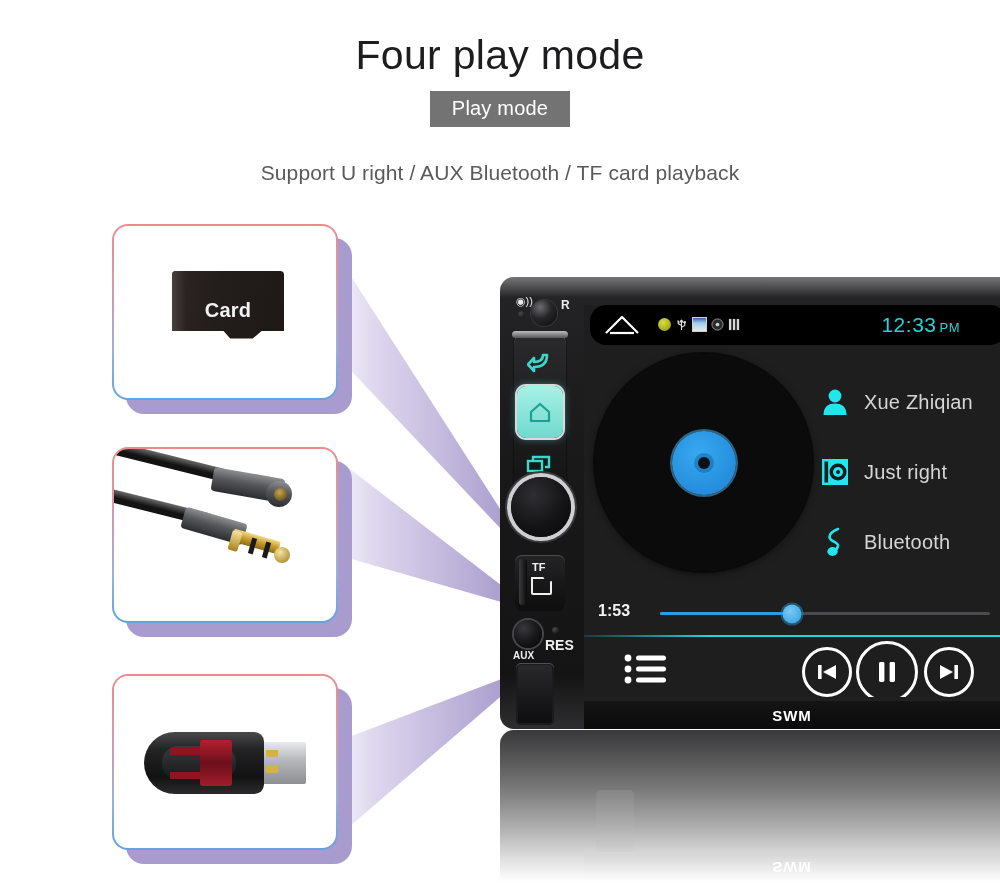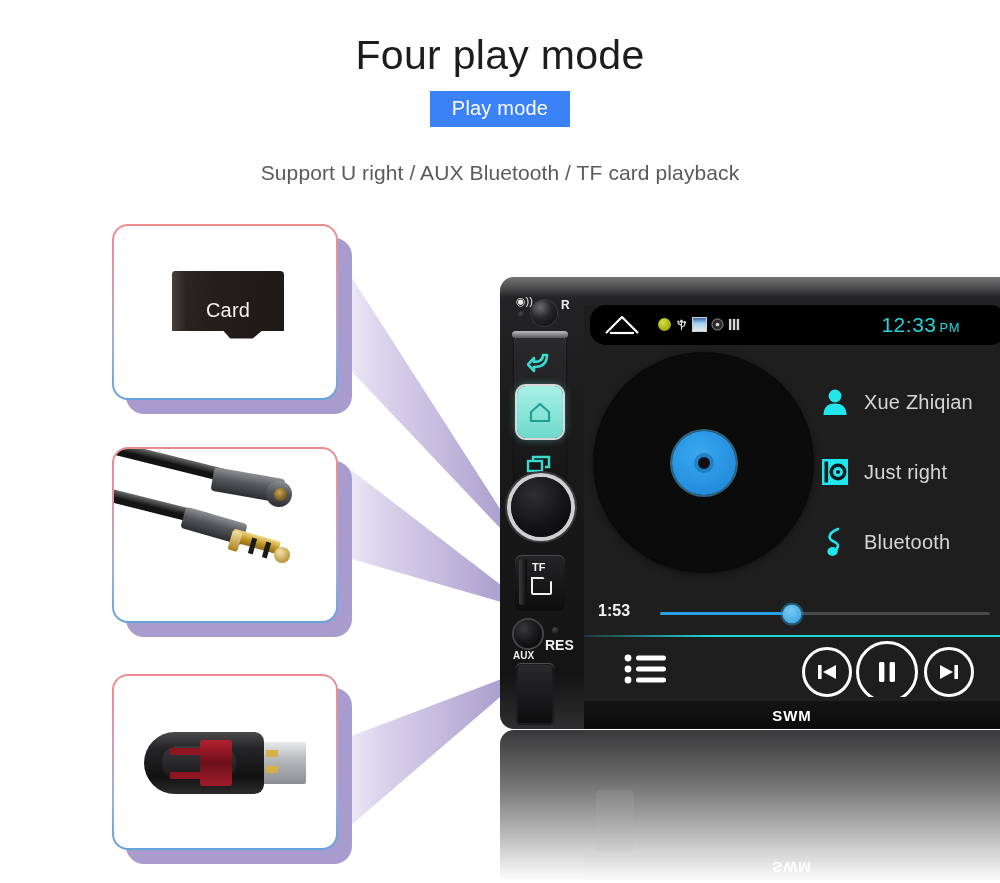--- a/index.html
+++ b/index.html
@@ -9,30 +9,30 @@
     position:relative;
   }
   
   #header{position:absolute;left:0;top:0;width:1000px;}
   #page-title{
     text-align:center;font-size:41px;color:#1d1d1f;font-weight:400;
     letter-spacing:.3px;margin-top:32px;line-height:46px;
   }
   #badge-wrap{text-align:center;margin-top:13px;}
   #play-mode-badge{
-    display:inline-block;background:#3b82f6;color:#fff;font-size:20px;
+    display:inline-block;background:#737373;color:#fff;font-size:20px;
     padding:7px 22px 9px 22px;letter-spacing:.2px;line-height:20px;
   }
   #subtitle{
     text-align:center;font-size:21px;color:#5a5a5a;font-weight:400;
     margin-top:34px;letter-spacing:.1px;
   }
 
   
-  .card-slot{position:absolute;width:179px;height:176px;}
+  .card-slot{position:absolute;width:179px;height:176px;font-weight:bold;}
   .card-shadow{
     position:absolute;left:14px;top:14px;width:226px;height:176px;
     background:#a79ccd;border-radius:18px;
   }
   .card-box{
     position:absolute;left:0;top:0;width:222px;height:172px;background:#fff;
     border-radius:16px;
     border:2px solid transparent;
     background-image:linear-gradient(#fff,#fff),
                      linear-gradient(180deg,#ec8b8b 0%,#d79aad 35%,#9ab0dd 72%,#63a3dc 100%);

